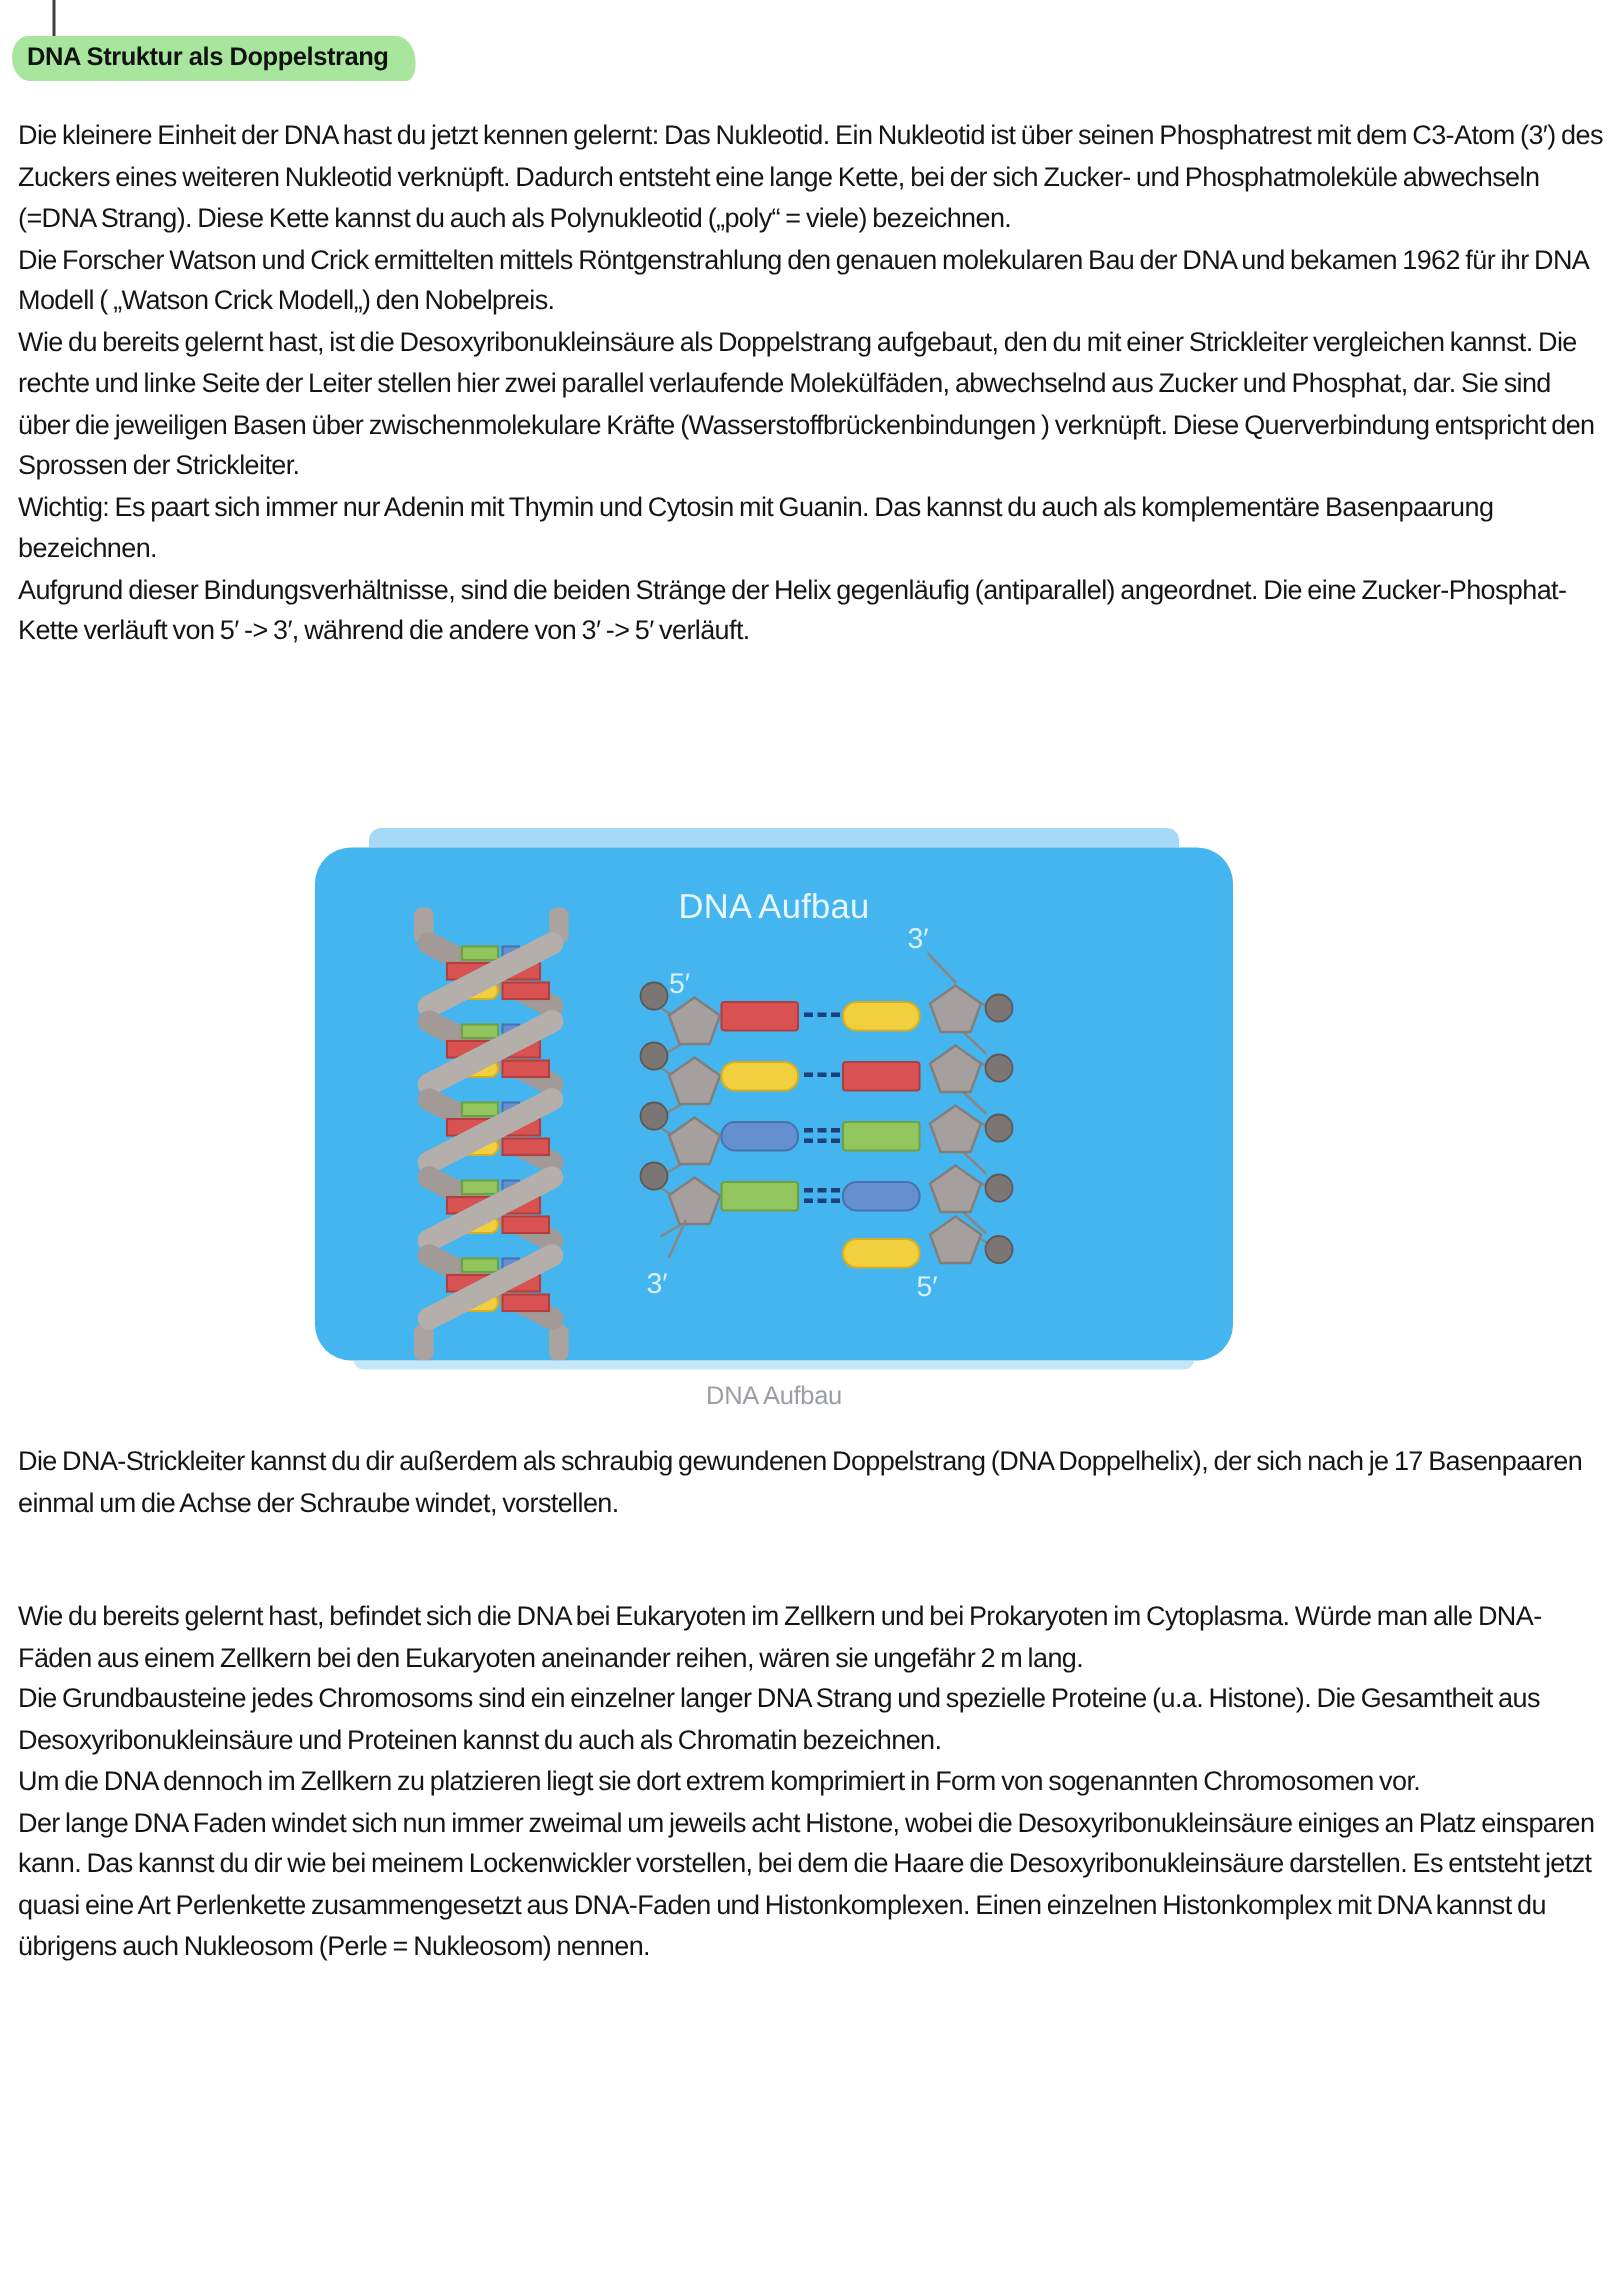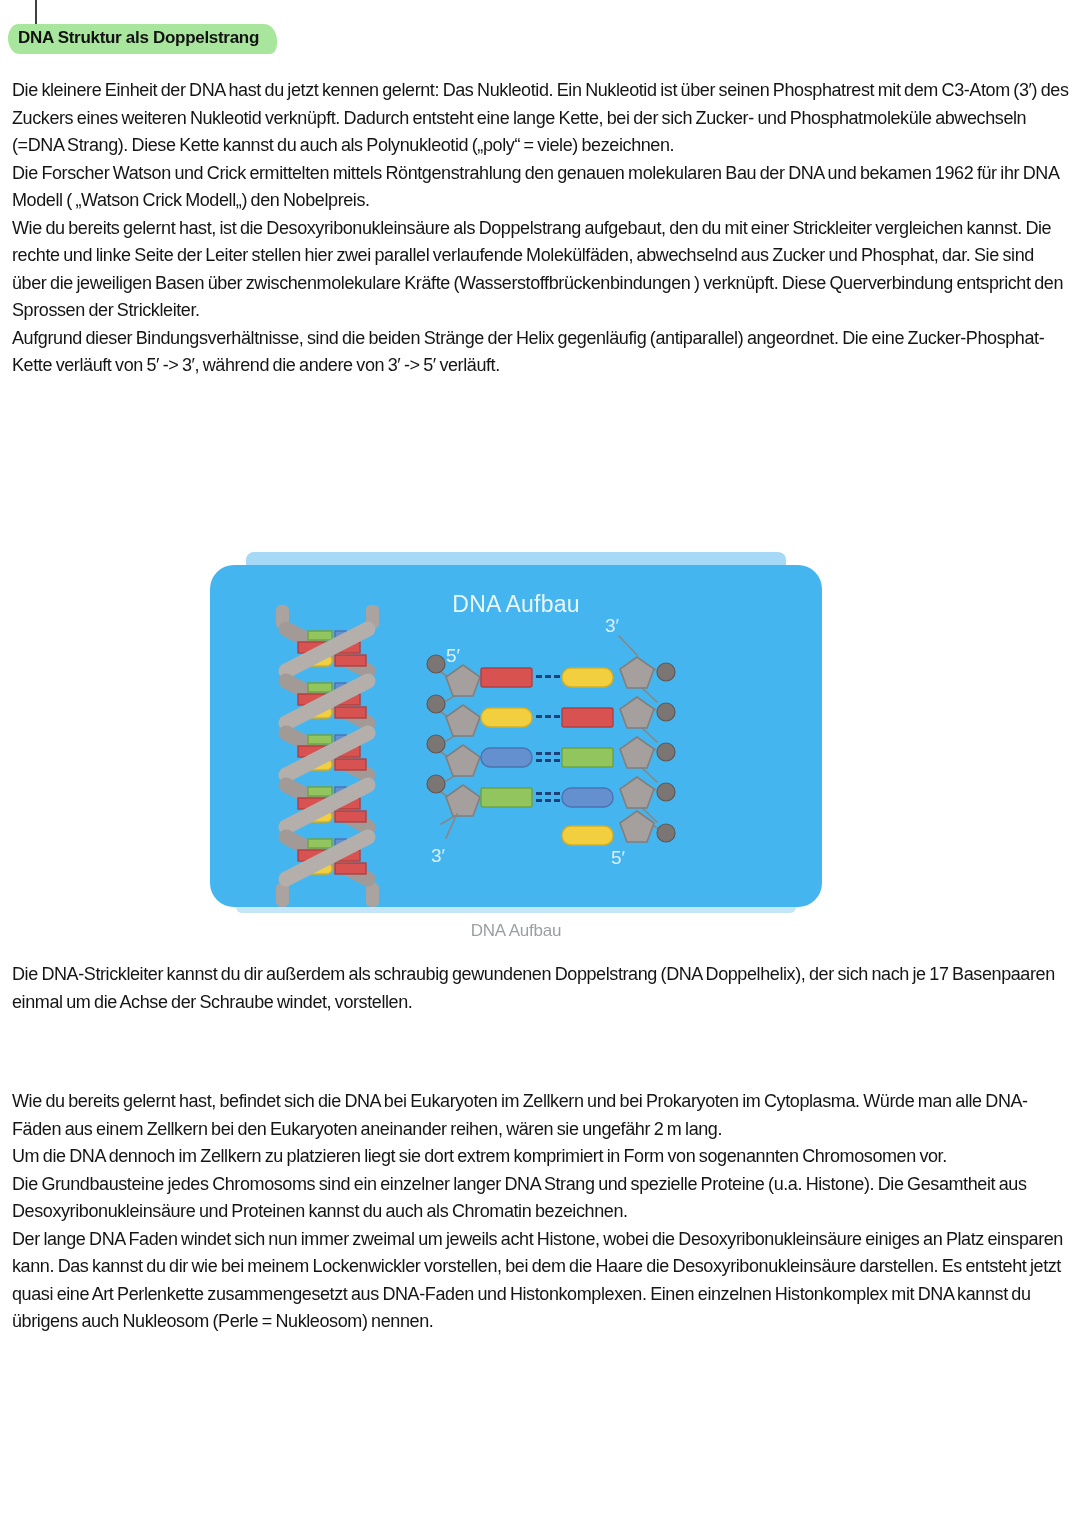--- a/index.html
+++ b/index.html
@@ -7,21 +7,21 @@
         font-family:"Liberation Sans", sans-serif;color:var(--body-text);}
   .corner-mark{position:absolute;left:35px;top:0;width:2px;height:24px;background:#3f3f3f;}
   h1,h2{position:absolute;margin:0;font-size:17px;font-weight:700;letter-spacing:-0.3px;color:#121212;}
   h1{top:24px;left:8px;}
   h2{top:1056px;left:4px;}
   .hl{background:var(--highlight-green);padding:4px 18px 6px 10px;
       border-radius:16px 20px 10px 18px / 22px 26px 16px 24px;display:inline-block;}
   .textblock{position:absolute;left:12px;width:1058px;}
   #s1{top:77px;}
   #after{top:961px;}
-  #s2{top:1088px;}
+  #s2{top:1064px;}
   .textblock p{margin:0;font-size:18px;line-height:27.5px;letter-spacing:-0.4px;word-spacing:-1px;color:var(--body-text);}
   .figure{position:absolute;left:210px;top:552px;width:612px;}
   .strip{height:13px;margin:0 36px;background:var(--panel-strip-blue);border-radius:8px 8px 0 0;}
   .panel{position:relative;height:342px;background:var(--panel-blue);border-radius:24px;}
   .panel-underline{height:6px;margin:0 26px;background:var(--panel-strip-blue);opacity:.65;border-radius:0 0 6px 6px;}
   .panel-title{position:absolute;top:26px;left:0;width:100%;text-align:center;
                font-size:23px;font-weight:400;color:var(--panel-title-text);letter-spacing:0.2px;}
   .panel svg{position:absolute;left:0;top:0;width:612px;height:342px;display:block;}
   .caption{position:absolute;top:921px;left:210px;width:612px;text-align:center;
            font-size:17px;color:var(--caption-gray);letter-spacing:-0.2px;}
@@ -44,20 +44,21 @@
 
 <div class="page">
   <div class="corner-mark"></div>
 
   <h1><span class="hl">DNA Struktur als Doppelstrang</span></h1>
 
   <div class="textblock" id="s1">
     <p>Die kleinere Einheit der DNA hast du jetzt kennen gelernt: Das Nukleotid. Ein Nukleotid ist über seinen Phosphatrest mit dem C3-Atom (3′) des Zuckers eines weiteren Nukleotid verknüpft. Dadurch entsteht eine lange Kette, bei der sich Zucker- und Phosphatmoleküle abwechseln (=DNA Strang). Diese Kette kannst du auch als Polynukleotid („poly“ = viele) bezeichnen.</p>
     <p>Die Forscher Watson und Crick ermittelten mittels Röntgenstrahlung den genauen molekularen Bau der DNA und bekamen 1962 für ihr DNA Modell ( „Watson Crick Modell„) den Nobelpreis.</p>
     <p>Wie du bereits gelernt hast, ist die Desoxyribonukleinsäure als Doppelstrang aufgebaut, den du mit einer Strickleiter vergleichen kannst. Die rechte und linke Seite der Leiter stellen hier zwei parallel verlaufende Molekülfäden, abwechselnd aus Zucker und Phosphat, dar. Sie sind über die jeweiligen Basen über zwischenmolekulare Kräfte (Wasserstoffbrückenbindungen ) verknüpft. Diese Querverbindung entspricht den Sprossen der Strickleiter.</p>
+    <p>Wichtig: Es paart sich immer nur Adenin mit Thymin und Cytosin mit Guanin. Das kannst du auch als komplementäre Basenpaarung bezeichnen.</p>
     <p>Aufgrund dieser Bindungsverhältnisse, sind die beiden Stränge der Helix gegenläufig (antiparallel) angeordnet. Die eine Zucker-Phosphat-Kette verläuft von 5′ -&gt; 3′, während die andere von 3′ -&gt; 5′ verläuft.</p>
   </div>
 
   <div class="figure">
     <div class="strip"></div>
     <div class="panel">
       <svg viewBox="0 0 612 342">
         <g id="helix">
             <rect x="66" y="40" width="13" height="24" rx="5" class="ribbon-stub"></rect>
             <rect x="156" y="40" width="13" height="24" rx="5" class="ribbon-stub"></rect>
@@ -167,17 +168,17 @@
 
   <div class="caption">DNA Aufbau</div>
 
   <div class="textblock" id="after">
     <p>Die DNA-Strickleiter kannst du dir außerdem als schraubig gewundenen Doppelstrang (DNA Doppelhelix), der sich nach je 17 Basenpaaren einmal um die Achse der Schraube windet, vorstellen.</p>
   </div>
 
 
   <div class="textblock" id="s2">
     <p>Wie du bereits gelernt hast, befindet sich die DNA bei Eukaryoten im Zellkern und bei Prokaryoten im Cytoplasma. Würde man alle DNA-Fäden aus einem Zellkern bei den Eukaryoten aneinander reihen, wären sie ungefähr 2 m lang.</p>
+    <p>Die Grundbausteine jedes Chromosoms sind ein einzelner langer DNA Strang und spezielle Proteine (u.a. Histone). Die Gesamtheit aus Desoxyribonukleinsäure und Proteinen kannst du auch als Chromatin bezeichnen.</p>
     <p>Um die DNA dennoch im Zellkern zu platzieren liegt sie dort extrem komprimiert in Form von sogenannten Chromosomen vor.</p>
-    <p>Die Grundbausteine jedes Chromosoms sind ein einzelner langer DNA Strang und spezielle Proteine (u.a. Histone). Die Gesamtheit aus Desoxyribonukleinsäure und Proteinen kannst du auch als Chromatin bezeichnen.</p>
     <p>Der lange DNA Faden windet sich nun immer zweimal um jeweils acht Histone, wobei die Desoxyribonukleinsäure einiges an Platz einsparen kann. Das kannst du dir wie bei meinem Lockenwickler vorstellen, bei dem die Haare die Desoxyribonukleinsäure darstellen. Es entsteht jetzt quasi eine Art Perlenkette zusammengesetzt aus DNA-Faden und Histonkomplexen. Einen einzelnen Histonkomplex mit DNA kannst du übrigens auch Nukleosom (Perle = Nukleosom) nennen.</p>
   </div>
 </div>
 
 </body></html>

